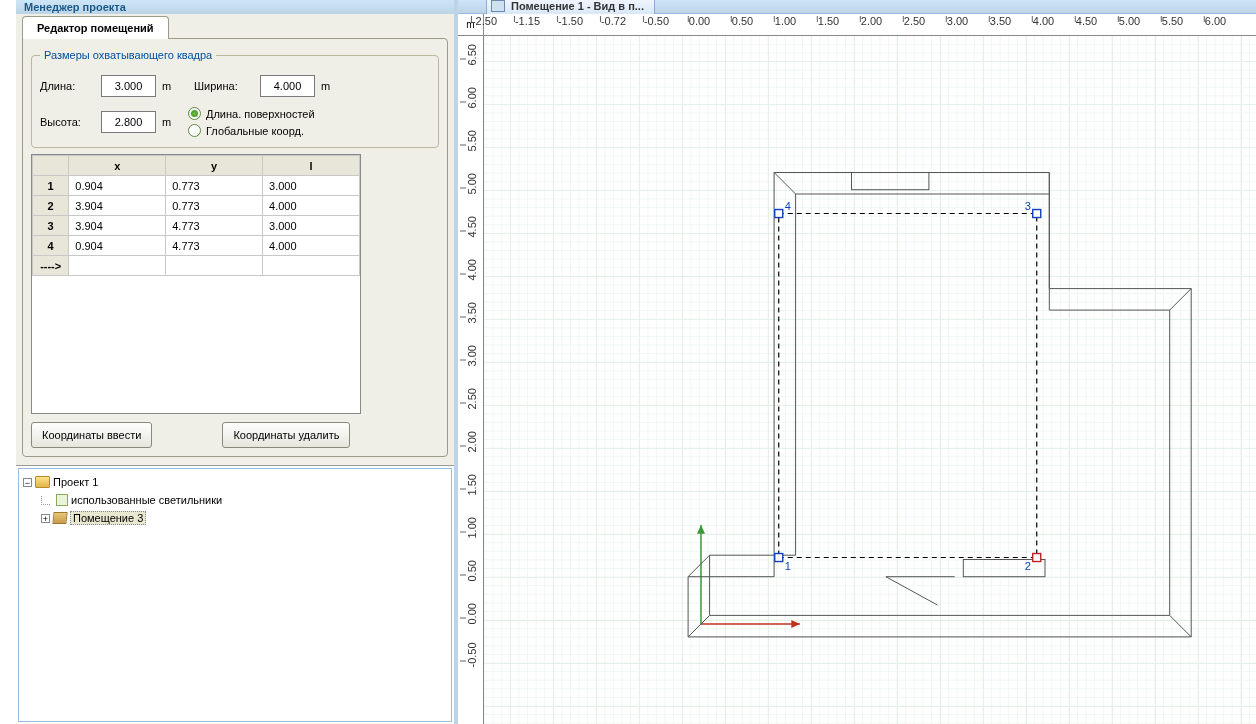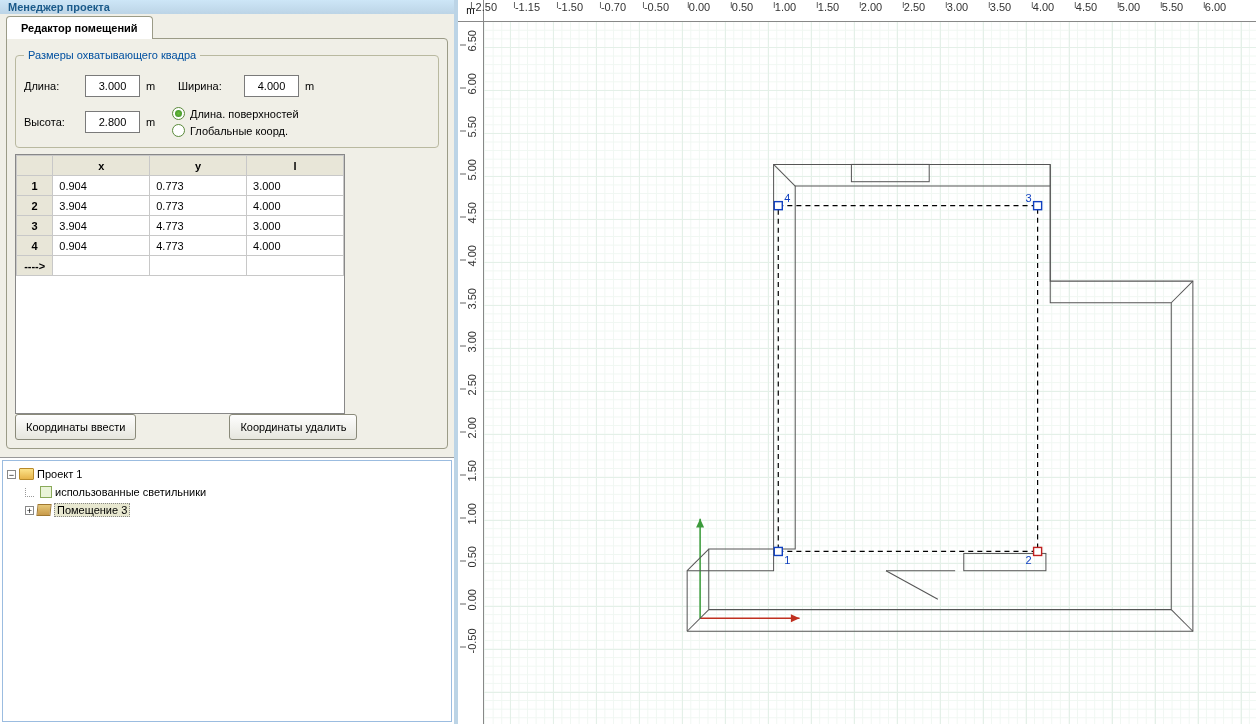--- a/index.html
+++ b/index.html
@@ -1,40 +1,40 @@
 <!DOCTYPE html>
 <html><head>
 <meta charset="utf-8">
 <style>
 * { box-sizing: border-box; margin: 0; padding: 0; font-family: Tahoma, Arial, sans-serif; font-size: 11px; }
 body { background: #fff; width: 1256px; height: 724px; overflow: hidden; position: relative; display: flex; }
 
 
-.left-pane { width: 458px; height: 724px; display: flex; flex-direction: column; border-right: 4px solid #bcd4e6; background: #fff; }
+.left-pane { width: 458px; height: 724px; display: flex; flex-direction: column; border-right: 4px solid #bcd4e6; background: #fff; padding-left: 16px; }
 .left-titlebar { height: 14px; background: linear-gradient(#cde6f7, #bcd4e6); color: #1a5a8a; font-weight: bold; padding: 0 8px; display:flex; align-items:center;}
 .editor-area { flex: 0 0 auto; background: #f0efe7; padding: 2px 6px 8px 6px; border-bottom: 1px solid #999; position: relative; }
 .tab { display: inline-block; background: #ffffff; border: 1px solid #9b9b87; border-bottom: none; border-radius: 4px 4px 0 0; padding: 5px 14px; font-weight: bold; margin-bottom: -1px; position: relative; z-index:2;}
 .tab-body { border: 1px solid #9b9b87; border-radius: 0 4px 4px 4px; padding: 10px 8px 8px 8px; background: #f0efe7; }
 fieldset.dims { border: 1px solid #b9b9a0; border-radius: 4px; padding: 4px 8px 10px 8px; margin-bottom: 6px; }
 fieldset.dims legend { color: #0050a0; padding: 0 4px;}
 .row { display: flex; align-items: center; gap: 6px; margin-top: 10px; }
 .lbl { width: 55px; }
 input.numbox { width: 55px; height: 22px; border: 1px solid #7a7a7a; background: #fff; text-align: center; font-size: 11px; }
 .unit { width: 14px; }
 .radios { display:flex; flex-direction:column; gap:4px; margin-left:6px;}
 .radio { display:flex; align-items:center; gap:5px;}
 .radio .dot { width:13px; height:13px; border:1px solid #5a8a3a; border-radius:50%; display:flex; align-items:center; justify-content:center; background:#fff;}
 .radio .dot.on::after { content:""; width:7px; height:7px; border-radius:50%; background: radial-gradient(#6cbf3a, #3a8a2a); display:block;}
 
 .coord-table { border:1px solid #a0a0a0; border-collapse: collapse; width: 328px; background:#fff; }
 .coord-table th, .coord-table td { border:1px solid #c8c8c8; height:20px; padding:0 6px; text-align:left; }
 .coord-table th { background:#e8e6d8; font-weight:bold; text-align:center;}
 .coord-table td.rh { background:#e8e6d8; font-weight:bold; text-align:center; width:36px;}
 .table-wrap { border:1px solid #888; height:260px; width:330px; overflow:hidden; background:#fff;}
-.btnrow { margin-top:0; display:flex; gap:93px;}
+.btnrow { margin-top:8px; display:flex; gap:70px;}
 button.win { height:26px; padding:0 10px; background:linear-gradient(#fefefe,#e6e6de); border:1px solid #8a8a7a; border-radius:3px; cursor:pointer; font-size:11px;}
 .ok-row { display:flex; justify-content:flex-end; gap:6px; padding:8px 6px 6px 0; background:#f0efe7; border-top:1px solid #cdcdc0;}
 button.ok { width:86px; height:24px; background:linear-gradient(#fff,#e8e8e0); border:2px solid #4a90d0; border-radius:3px; cursor:pointer;}
 button.cancel { width:80px; height:24px; background:linear-gradient(#fff,#e8e8e0); border:1px solid #8a8a7a; border-radius:3px; cursor:pointer;}
 
 .tree-pane { flex:1; border:1px solid #9bbce0; background:#fff; padding:4px 2px; overflow:auto; margin:2px;}
 .tree-node { display:flex; align-items:center; gap:3px; height:18px; padding-left:2px;}
 .tree-node .twisty { width:9px; height:9px; border:1px solid #888; background:#fff; font-size:9px; line-height:8px; text-align:center; cursor:pointer;}
 .tree-node.child { padding-left: 20px;}
 .tree-node.child2 { padding-left: 20px;}
@@ -172,27 +172,33 @@
     </div>
     <div class="tree-node child2">
       <span class="twisty">+</span>
       <span class="cubeicon"></span>
       <span class="sel">Помещение 3</span>
     </div>
   </div>
 </div>
 
 <div class="right-pane">
+  <div class="right-titlebar">
+    <div class="right-tab">
+      <span class="ricon"></span>
+      <span>Помещение 1 - Вид в п...</span>
+    </div>
+  </div>
   <div class="canvas-area">
     <div class="corner-unit">m</div>
     <div class="hruler" id="hruler">
         <div class="tick" style="left: 0px;"><span>-2.50</span></div>
         <div class="tick" style="left: 43px;"><span>-1.15</span></div>
         <div class="tick" style="left: 86px;"><span>-1.50</span></div>
-        <div class="tick" style="left: 129px;"><span>-0.70</span></div>
+        <div class="tick" style="left: 129px;"><span>-0.72</span></div>
         <div class="tick" style="left: 172px;"><span>-0.50</span></div>
         <div class="tick" style="left: 215px;"><span>0.00</span></div>
         <div class="tick" style="left: 258px;"><span>0.50</span></div>
         <div class="tick" style="left: 301px;"><span>1.00</span></div>
         <div class="tick" style="left: 344px;"><span>1.50</span></div>
         <div class="tick" style="left: 387px;"><span>2.00</span></div>
         <div class="tick" style="left: 430px;"><span>2.50</span></div>
         <div class="tick" style="left: 473px;"><span>3.00</span></div>
         <div class="tick" style="left: 516px;"><span>3.50</span></div>
         <div class="tick" style="left: 559px;"><span>4.00</span></div>

